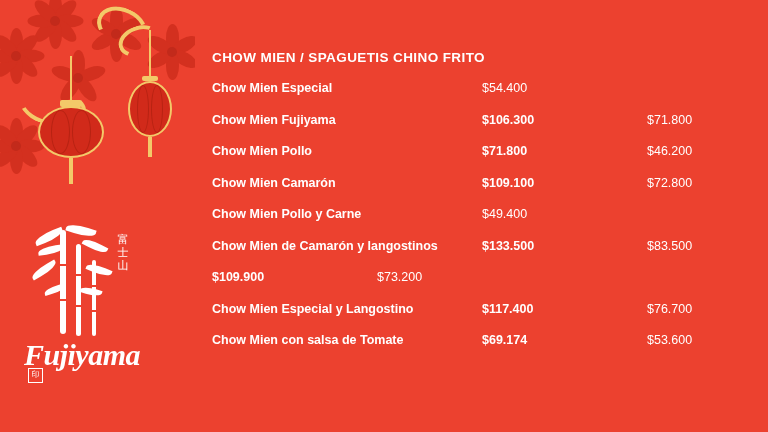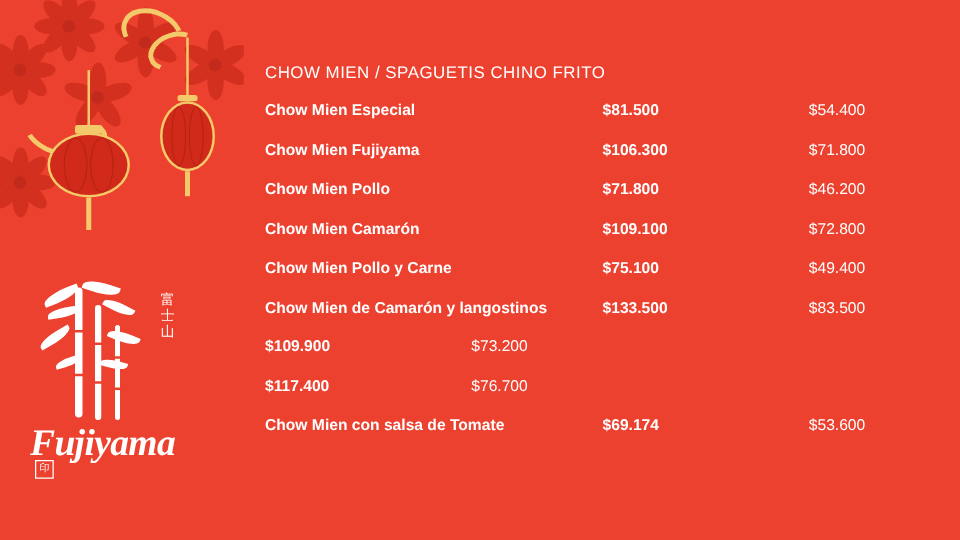--- a/index.html
+++ b/index.html
@@ -177,29 +177,29 @@
   .l2 { left: 14px; top: 20px; width: 26px; height: 8px;  transform: rotate(-8deg); }
   .l3 { left: 42px; top: 0px;  width: 30px; height: 9px;  transform: rotate(18deg); }
   .l4 { left: 58px; top: 16px; width: 26px; height: 8px;  transform: rotate(28deg); }
   .l5 { left: 6px;  top: 40px; width: 28px; height: 8px;  transform: rotate(-30deg); }
   .l6 { left: 62px; top: 40px; width: 26px; height: 8px;  transform: rotate(22deg); }
   .l7 { left: 20px; top: 60px; width: 22px; height: 7px;  transform: rotate(-16deg); }
   .l8 { left: 56px; top: 62px; width: 22px; height: 7px;  transform: rotate(16deg); }
 
   .logo-kanji {
     position: absolute;
-    left: 100px;
+    left: 89px;
     top: 8px;
     width: 20px;
     color: #ffffff;
     font-size: 11px;
     line-height: 13px;
     letter-spacing: 0;
     text-align: center;
-    font-family: Liberation Sans, sans-serif;
+    font-family: Liberation Mono, monospace;
   }
   .logo-word {
     position: absolute;
     left: 0;
     top: 112px;
     width: 140px;
     color: #ffffff;
     font-size: 30px;
     font-style: italic;
     font-weight: bold;
@@ -223,21 +223,21 @@
   
   .content {
     position: absolute;
     left: 212px;
     top: 50px;
     right: 16px;
   }
   .section-title {
     color: #ffffff;
     font-size: 13.5px;
-    font-weight: normal;
+    font-weight: bold;
     letter-spacing: 0.4px;
     margin-bottom: 16px;
   }
   .items {
     display: block;
   }
   .item-row {
     display: flex;
     align-items: baseline;
     height: 31.5px;
@@ -363,53 +363,52 @@
       <div class="logo-word">Fujiyama</div>
       <div class="logo-stamp">印</div>
     </div>
   </div>
 
   <div class="content">
     <div class="section-title">CHOW MIEN / SPAGUETIS CHINO FRITO</div>
     <div class="items" id="items-list">
         <div class="item-row">
           <div class="item-name">Chow Mien Especial</div>
-          <div class="item-price">$81.500</div>
           <div class="item-price2">$54.400</div>
         </div>
         <div class="item-row">
           <div class="item-name">Chow Mien Fujiyama</div>
           <div class="item-price">$106.300</div>
           <div class="item-price2">$71.800</div>
         </div>
         <div class="item-row">
           <div class="item-name">Chow Mien  Pollo</div>
           <div class="item-price">$71.800</div>
           <div class="item-price2">$46.200</div>
         </div>
         <div class="item-row">
           <div class="item-name">Chow Mien Camarón</div>
           <div class="item-price">$109.100</div>
           <div class="item-price2">$72.800</div>
         </div>
         <div class="item-row">
           <div class="item-name">Chow Mien Pollo y Carne</div>
-          <div class="item-price">$75.100</div>
           <div class="item-price2">$49.400</div>
         </div>
         <div class="item-row">
           <div class="item-name">Chow Mien de Camarón y langostinos</div>
           <div class="item-price">$133.500</div>
           <div class="item-price2">$83.500</div>
         </div>
         <div class="item-row">
           <div class="item-price">$109.900</div>
           <div class="item-price2">$73.200</div>
         </div>
         <div class="item-row">
+          <div class="item-name"> Chow Mien Especial   y Langostino</div>
           <div class="item-price">$117.400</div>
           <div class="item-price2">$76.700</div>
         </div>
         <div class="item-row">
           <div class="item-name">Chow Mien con salsa de Tomate</div>
           <div class="item-price">$69.174</div>
           <div class="item-price2">$53.600</div>
         </div>
       </div>
   </div>

